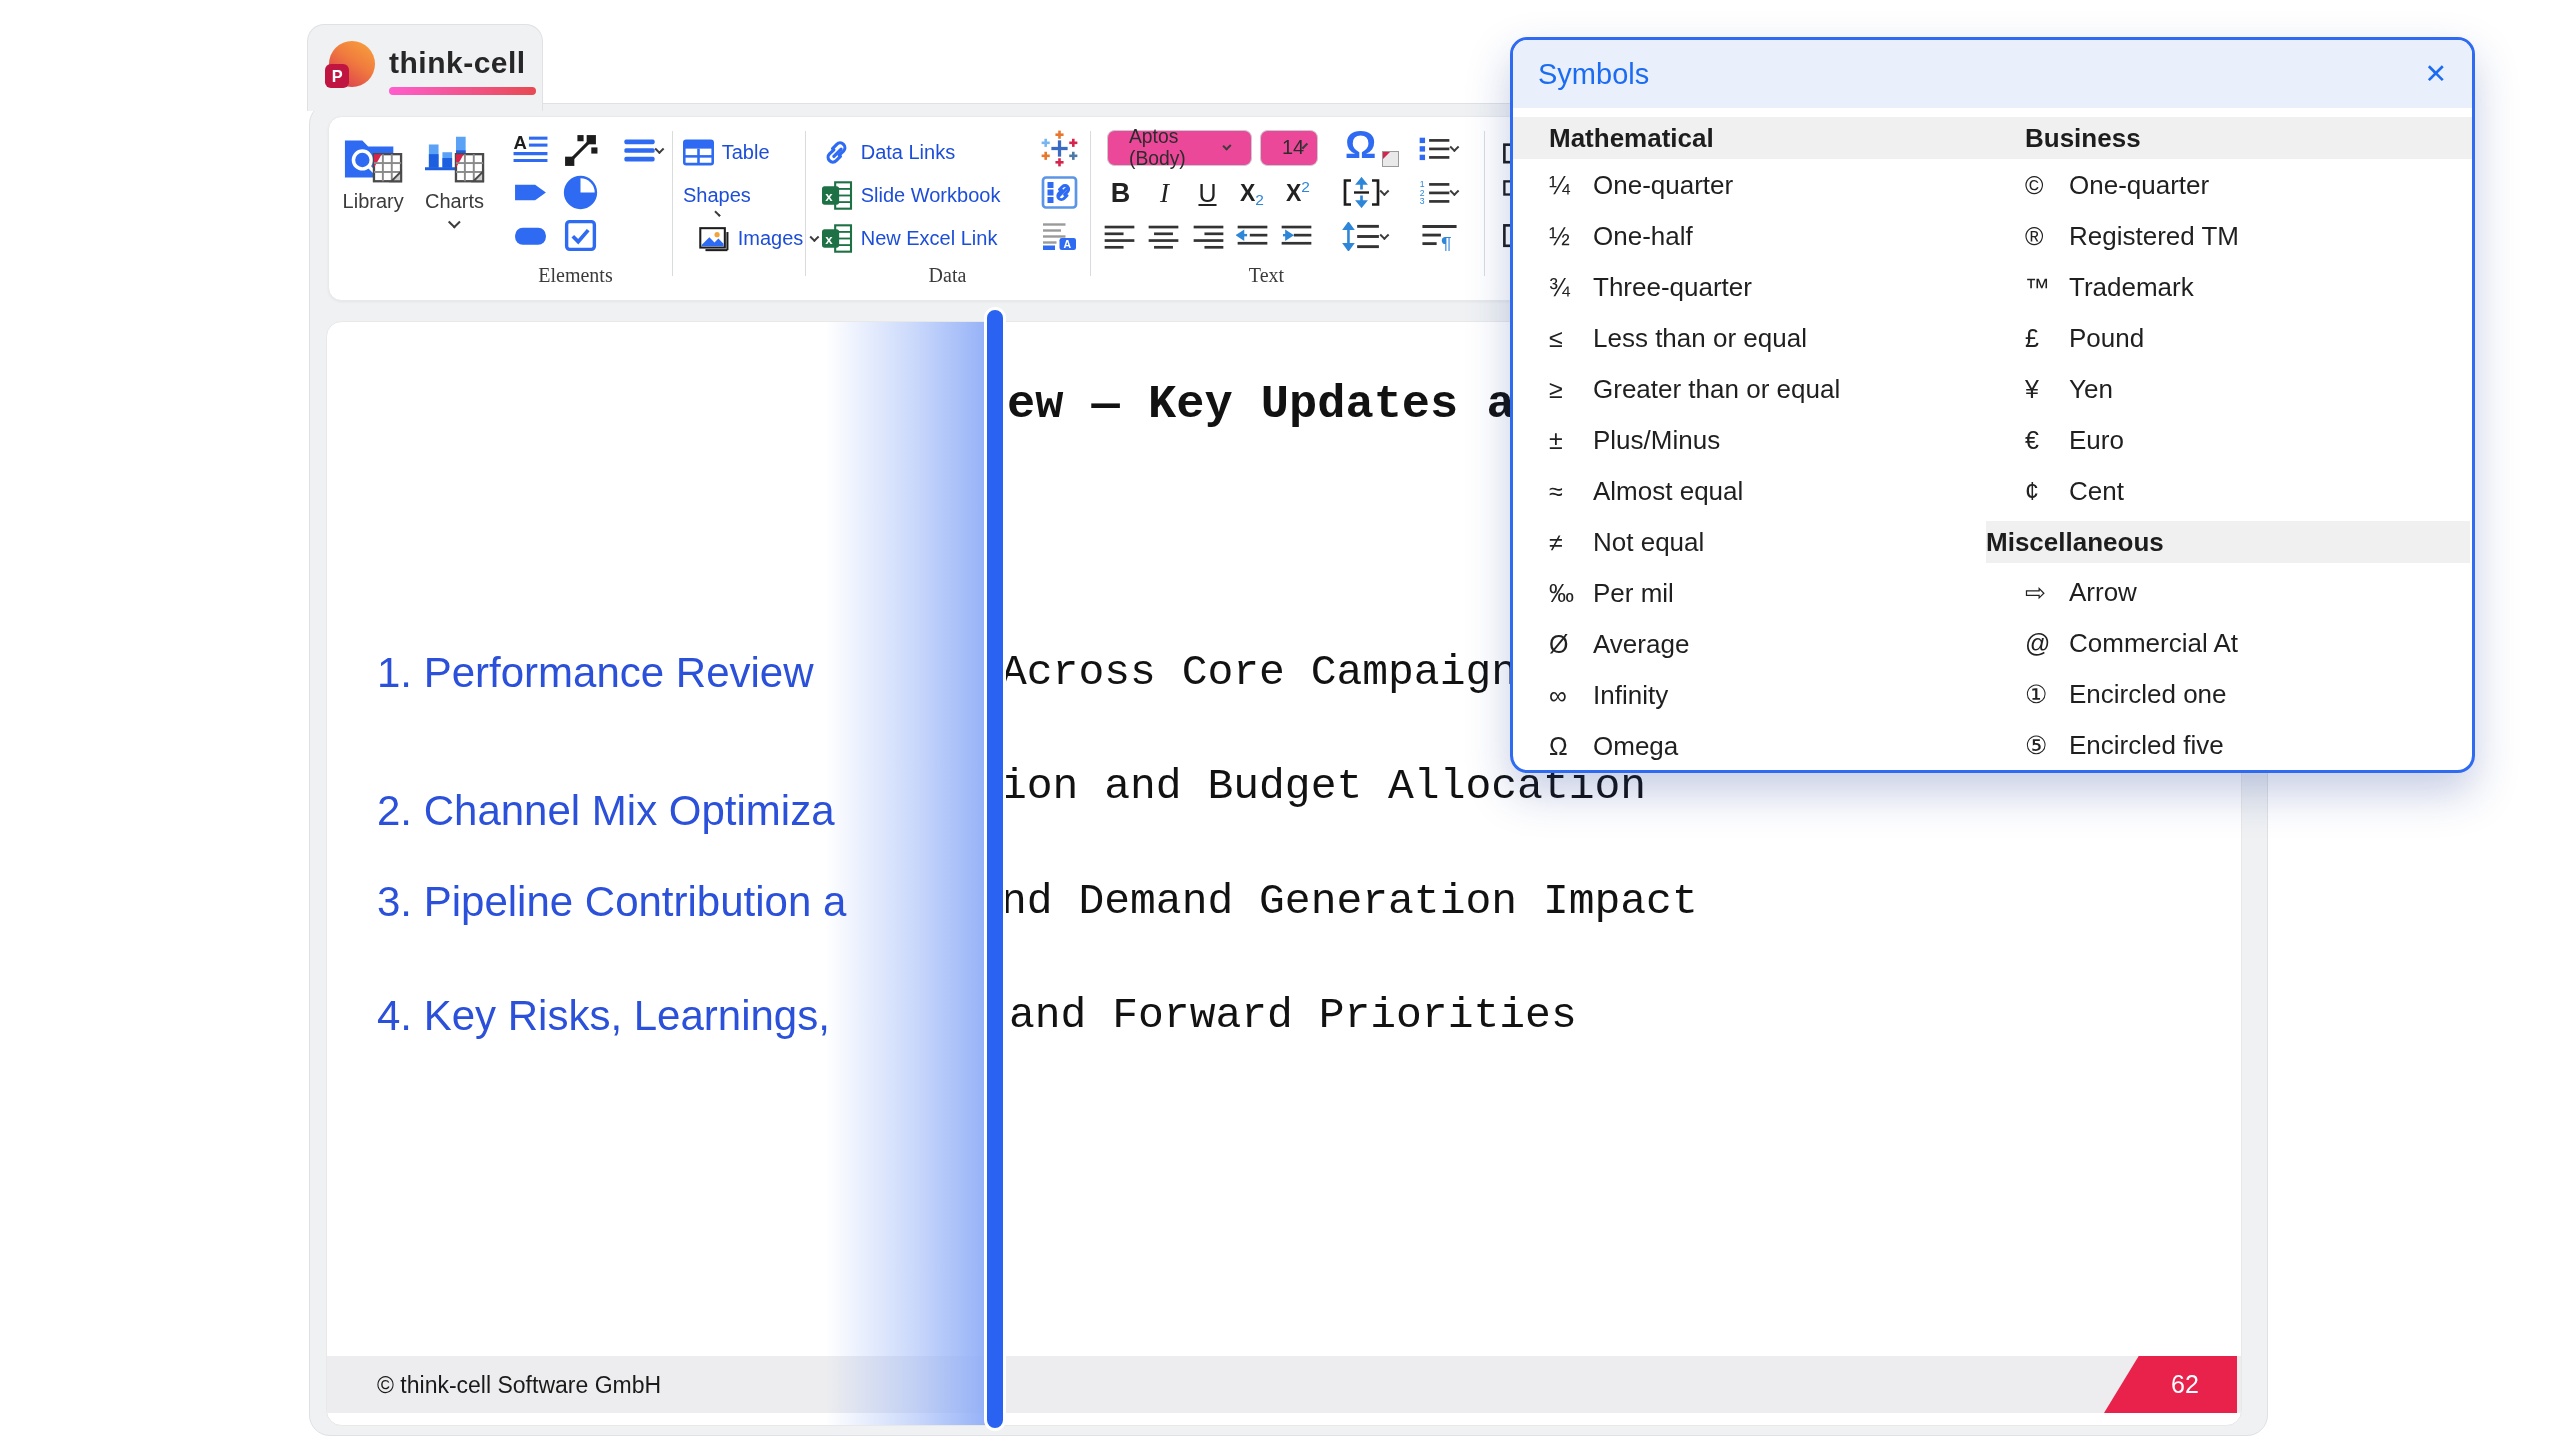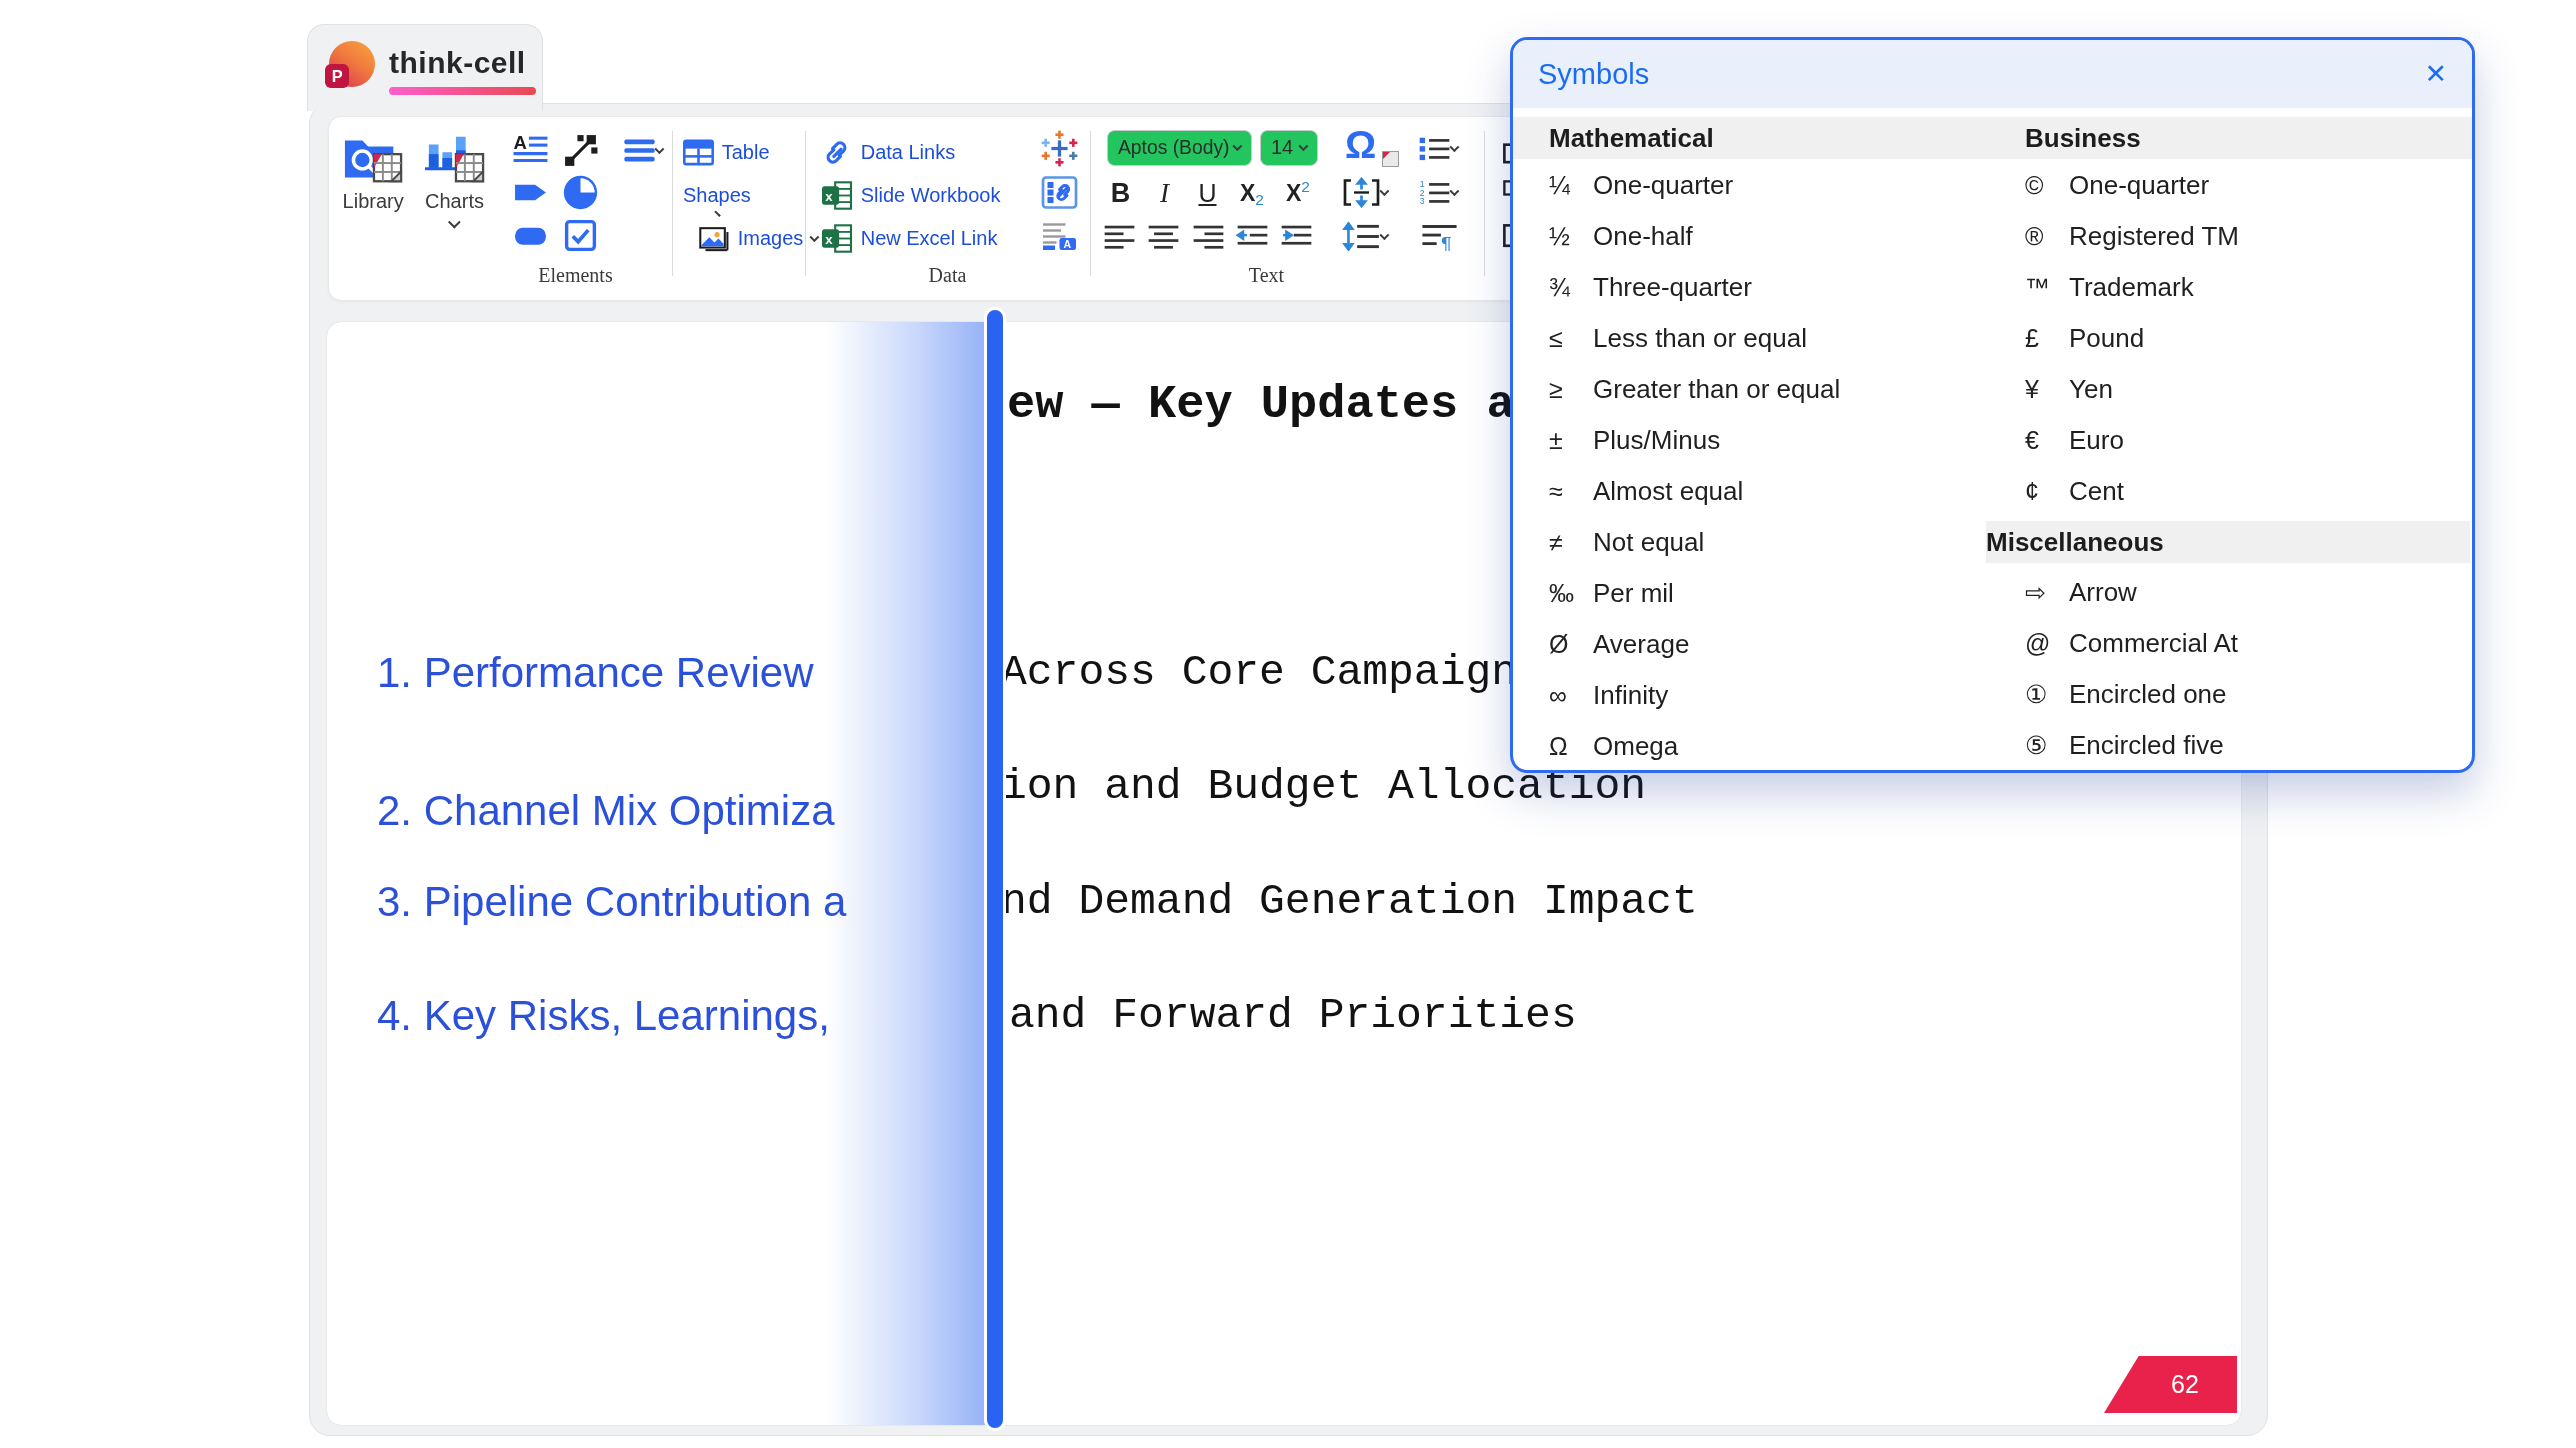--- a/index.html
+++ b/index.html
@@ -30,22 +30,22 @@
     box-shadow:0 1px 2.9px rgba(0,0,0,0.05); z-index:2; }
   .rb-label { position:absolute; font-size:20px; color:#3b3b3b; text-align:center;font-family:Liberation Serif, serif; }
   .rsep { position:absolute; top:13.5px; width:1px; height:145px; background:#d9dbdd; }
   .big-btn { position:absolute; width:73px; text-align:center; cursor:default; }
   .big-btn .cap { font-size:20px; color:#3b3b3b; margin-top:1.9px; }
   .mini { position:absolute; width:39px; height:39px; display:flex; align-items:center; justify-content:center; }
   .row-btn { position:absolute; height:39px; display:flex; align-items:center; gap:7.7px; font-size:20px; color:#1d4ed8; white-space:nowrap; }
   .chev { display:inline-block; width:8.7px; height:8.7px; border-right:2.1px solid #3c3c3c; border-bottom:2.1px solid #3c3c3c;
     transform:rotate(45deg) translate(-1px,-1px); }
   .chev.sm { width:6.8px; height:6.8px; }
-  .dd-box { position:absolute; height:36px; border:1.4px solid #c9cbce; border-radius:7.7px; background:#22c55e;
-    display:flex; align-items:center; justify-content:space-between; padding:0 10px; font-size:20px; color:#2c2c2c; }
+  .dd-box { position:absolute; height:36px; border:1.4px solid #c9cbce; border-radius:7.7px; background:#ec4899;
+    display:flex; align-items:center; justify-content:space-between; padding:0 21px; font-size:20px; color:#2c2c2c; }
   .fmt { position:absolute; width:37px; height:36px; display:flex; align-items:center; justify-content:center;
     font-size:27px; color:#222; }
   .omega-btn { position:absolute; width:52px; height:42px; }
   .omega-g { font-size:39px; font-weight:bold; color:#2e6bf2; line-height:39px; }
   .omega-badge { position:absolute; right:-1.9px; bottom:0px; width:17.4px; height:15.5px; background:#e9e9e9;
     border:1px solid #9a9a9a; }
   .omega-badge::before { content:""; position:absolute; left:0; top:0; border-style:solid;
     border-width:7.7px 7.7px 0 0; border-color:#d6244c transparent transparent transparent; }
 
   
@@ -547,20 +547,23 @@
     <div class="t-left-clip" style="top:548px;height:64px;">
       <div class="txt" style="font-size:42px;line-height:64px;">3. Pipeline Contribution a</div>
     </div>
     <div class="t-right" style="left:674px;top:548px;font-size:43px;line-height:64px;">nd Demand Generation Impact</div>
 
     <div class="t-left-clip" style="top:662px;height:64px;">
       <div class="txt" style="font-size:42px;line-height:64px;">4. Key Risks, Learnings,</div>
     </div>
     <div class="t-right" style="left:682px;top:662px;font-size:43px;line-height:64px;">and Forward Priorities</div>
 
+    <div class="slide-footer">
+      <div class="foot-copy">© think-cell Software GmbH</div>
+    </div>
     <div class="page-flag">
       <svg width="133" height="57" viewBox="0 0 138 59">
         <polygon points="36,0 138,0 138,59 0,59" fill="#e8224b"></polygon>
       </svg>
       <div class="page-num">62</div>
     </div>
   </div>
 
   <div class="split-line"></div>
 

